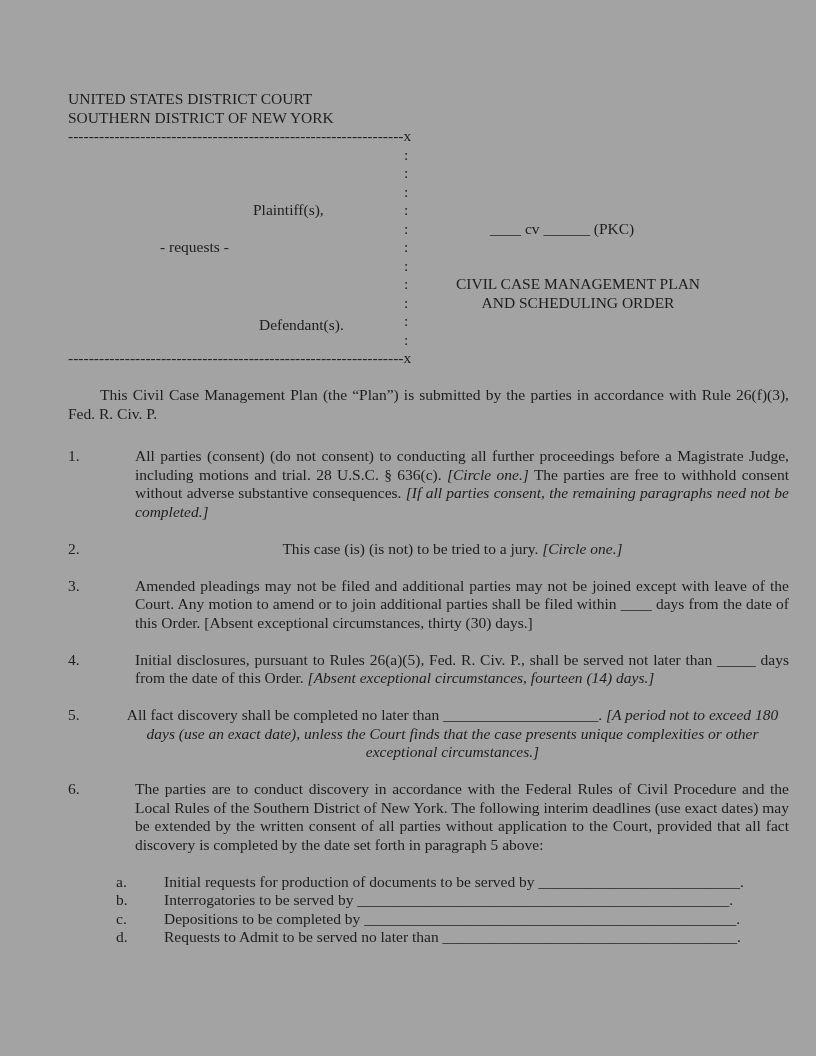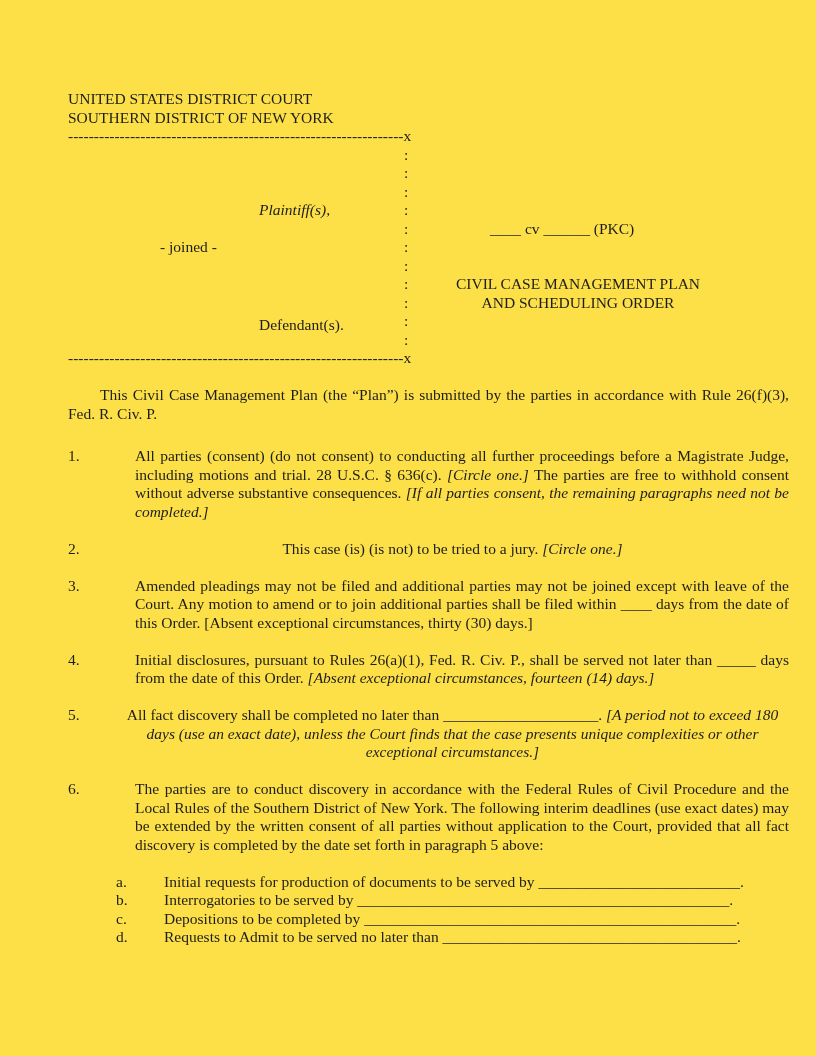--- a/index.html
+++ b/index.html
@@ -1,33 +1,33 @@
 <!DOCTYPE html>
 <html><head>
 <meta charset="utf-8">
 <style>
   html, body { margin: 0; padding: 0; background: #ffffff; }
   .page {
     position: relative;
     width: 816px;
     height: 1056px;
-    background: #fde047;
+    background: #a3a3a3;
     color: #1d1d1d;
     font-family: "Liberation Serif", "DejaVu Serif", serif;
     font-size: 15.5px;
     line-height: 18.5px;
     padding: 90px 27px 40px 68px;
     box-sizing: border-box;
     overflow: hidden;
   }
   .rule { white-space: nowrap; height: 18.5px; }
   .caption-body { position: relative; height: 203.5px; }
   .colon-col { position: absolute; left: 336px; top: 0; white-space: pre-line; }
   .party { position: absolute; white-space: nowrap; }
-  .plaintiff { left: 191px; top: 55.5px; font-style: italic; }
+  .plaintiff { left: 185px; top: 55.5px; }
   .against { left: 92px; top: 92.5px; }
   .defendant { left: 191px; top: 170px; }
   .case-number { position: absolute; left: 422px; top: 74px; white-space: nowrap; }
   .doc-title { position: absolute; left: 350px; top: 129.5px; width: 320px; text-align: center; }
   .intro { margin: 18.5px 0 24px 0; text-indent: 32px; text-align: justify; }
   .item { display: flex; margin-bottom: 18.5px; }
   .item:last-child { margin-bottom: 0; }
   .num { flex: 0 0 48px; }
   .ibody { flex: 1 1 auto; min-width: 0; }
   .just { text-align: justify; margin-left: 19px; }
@@ -57,21 +57,21 @@
 :
 :
 :
 :
 :
 :
 :
 :
 :</div>
       <div class="party plaintiff">Plaintiff(s),</div>
-      <div class="party against">- joined -</div>
+      <div class="party against">- requests -</div>
       <div class="party defendant">Defendant(s).</div>
       <div class="case-number">____ cv ______ (PKC)</div>
       <div class="doc-title">
         <div>CIVIL CASE MANAGEMENT PLAN</div>
         <div>AND SCHEDULING ORDER</div>
       </div>
     </div>
     <div class="rule">-----------------------------------------------------------------x</div>
   </div>
 
@@ -87,21 +87,21 @@
     <div class="ibody left"><span>This case (is)  (is not) to be tried to a jury.  </span><span class="it">[Circle one.]</span></div>
   </div>
 
   <div class="item">
     <div class="num">3.</div>
     <div class="ibody just"><span>Amended pleadings may not be filed and additional parties may not be joined except with leave of the Court.  Any motion to amend or to join additional parties shall be filed within ____ days from the date of this Order.  [Absent exceptional circumstances, thirty (30) days.]</span></div>
   </div>
 
   <div class="item">
     <div class="num">4.</div>
-    <div class="ibody just"><span>Initial disclosures, pursuant to Rules 26(a)(1), Fed. R. Civ. P., shall be served not later than _____ days from the date of this Order.  </span><span class="it">[Absent exceptional circumstances, fourteen (14) days.]</span></div>
+    <div class="ibody just"><span>Initial disclosures, pursuant to Rules 26(a)(5), Fed. R. Civ. P., shall be served not later than _____ days from the date of this Order.  </span><span class="it">[Absent exceptional circumstances, fourteen (14) days.]</span></div>
   </div>
 
   <div class="item">
     <div class="num">5.</div>
     <div class="ibody left"><span>All </span><span class="ul">fact</span><span> discovery shall be completed no later than ____________________.  </span><span class="it">[A period not to exceed 180 days (use an exact date), unless the Court finds that the case presents unique complexities or other exceptional circumstances.]</span></div>
   </div>
 
   <div class="item">
     <div class="num">6.</div>
     <div class="ibody">

